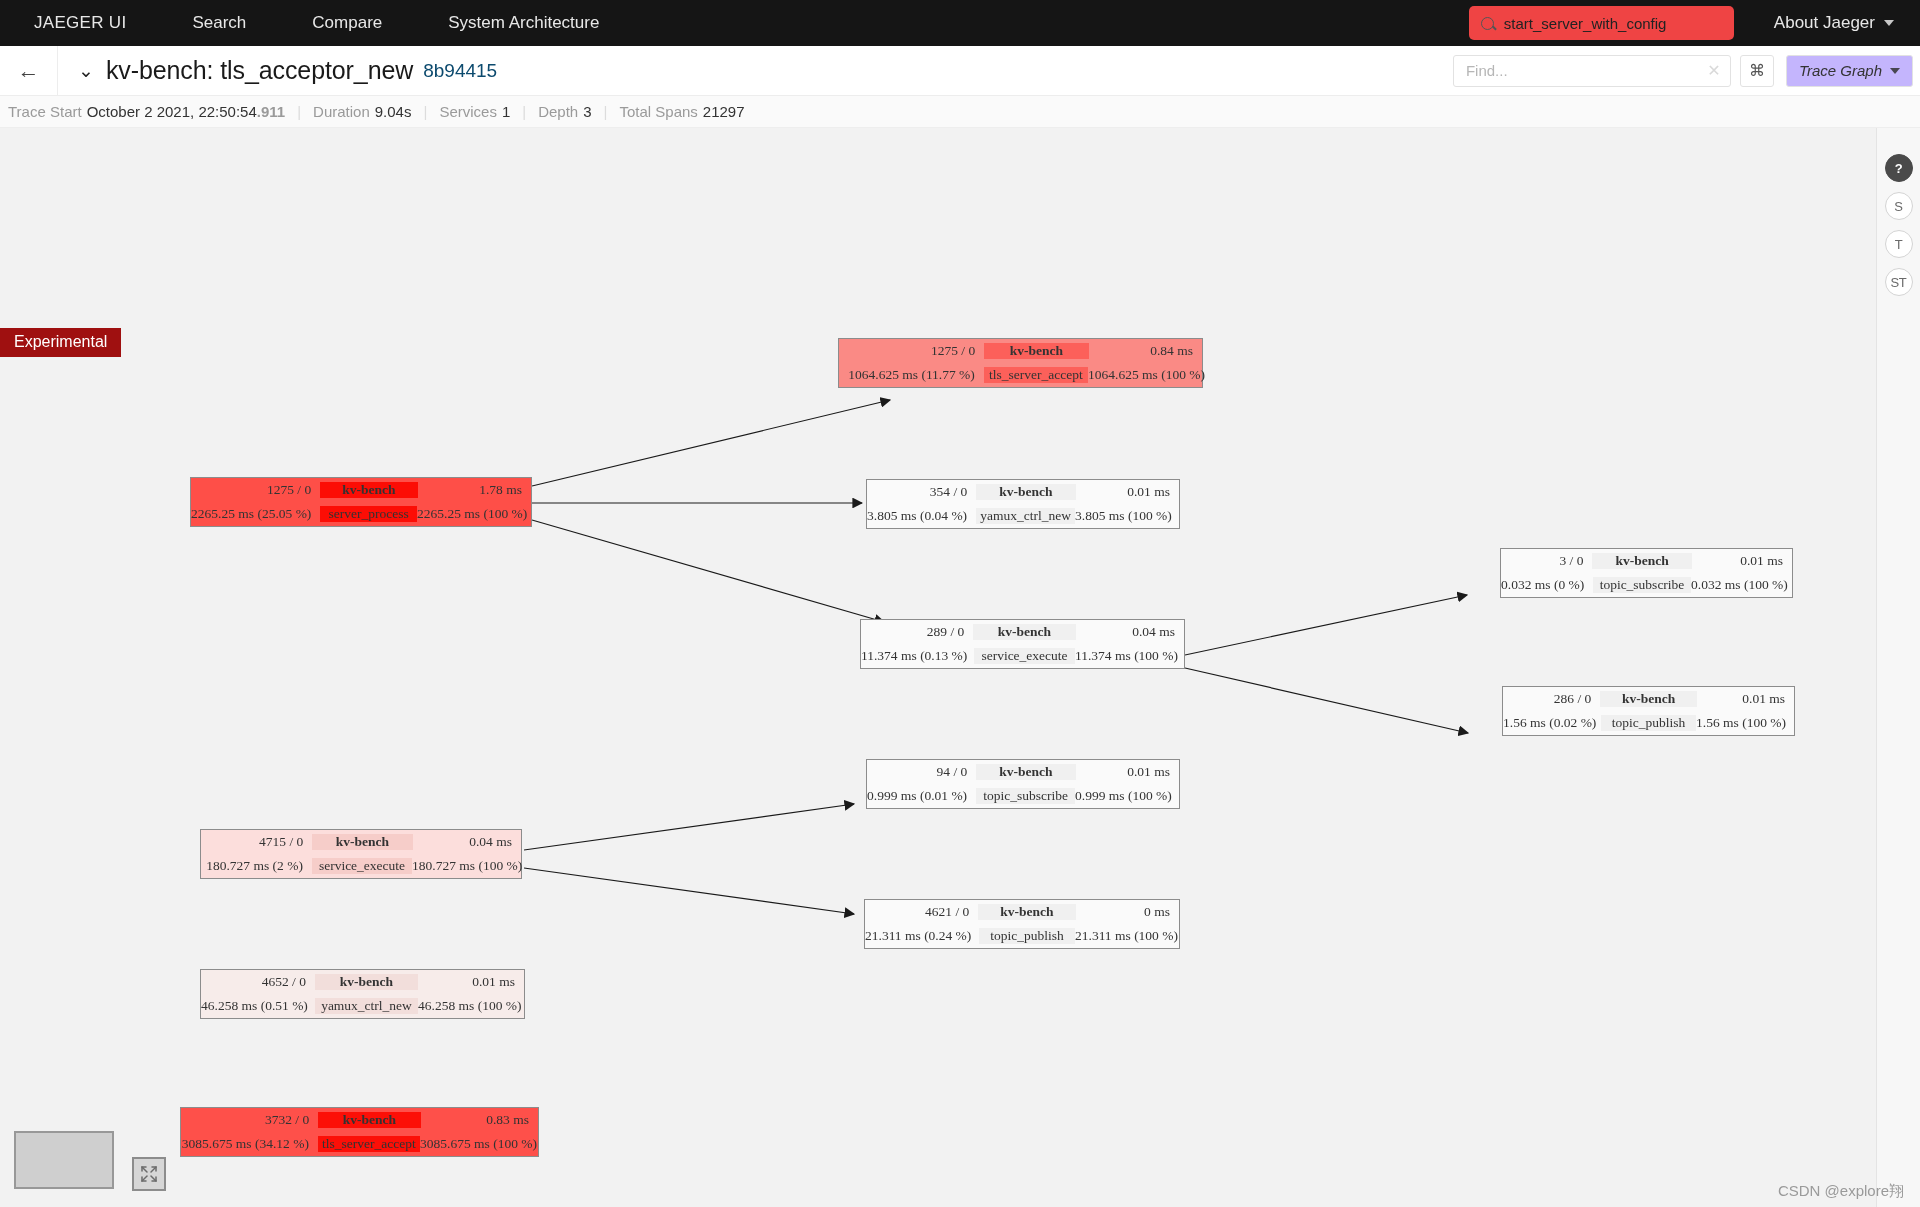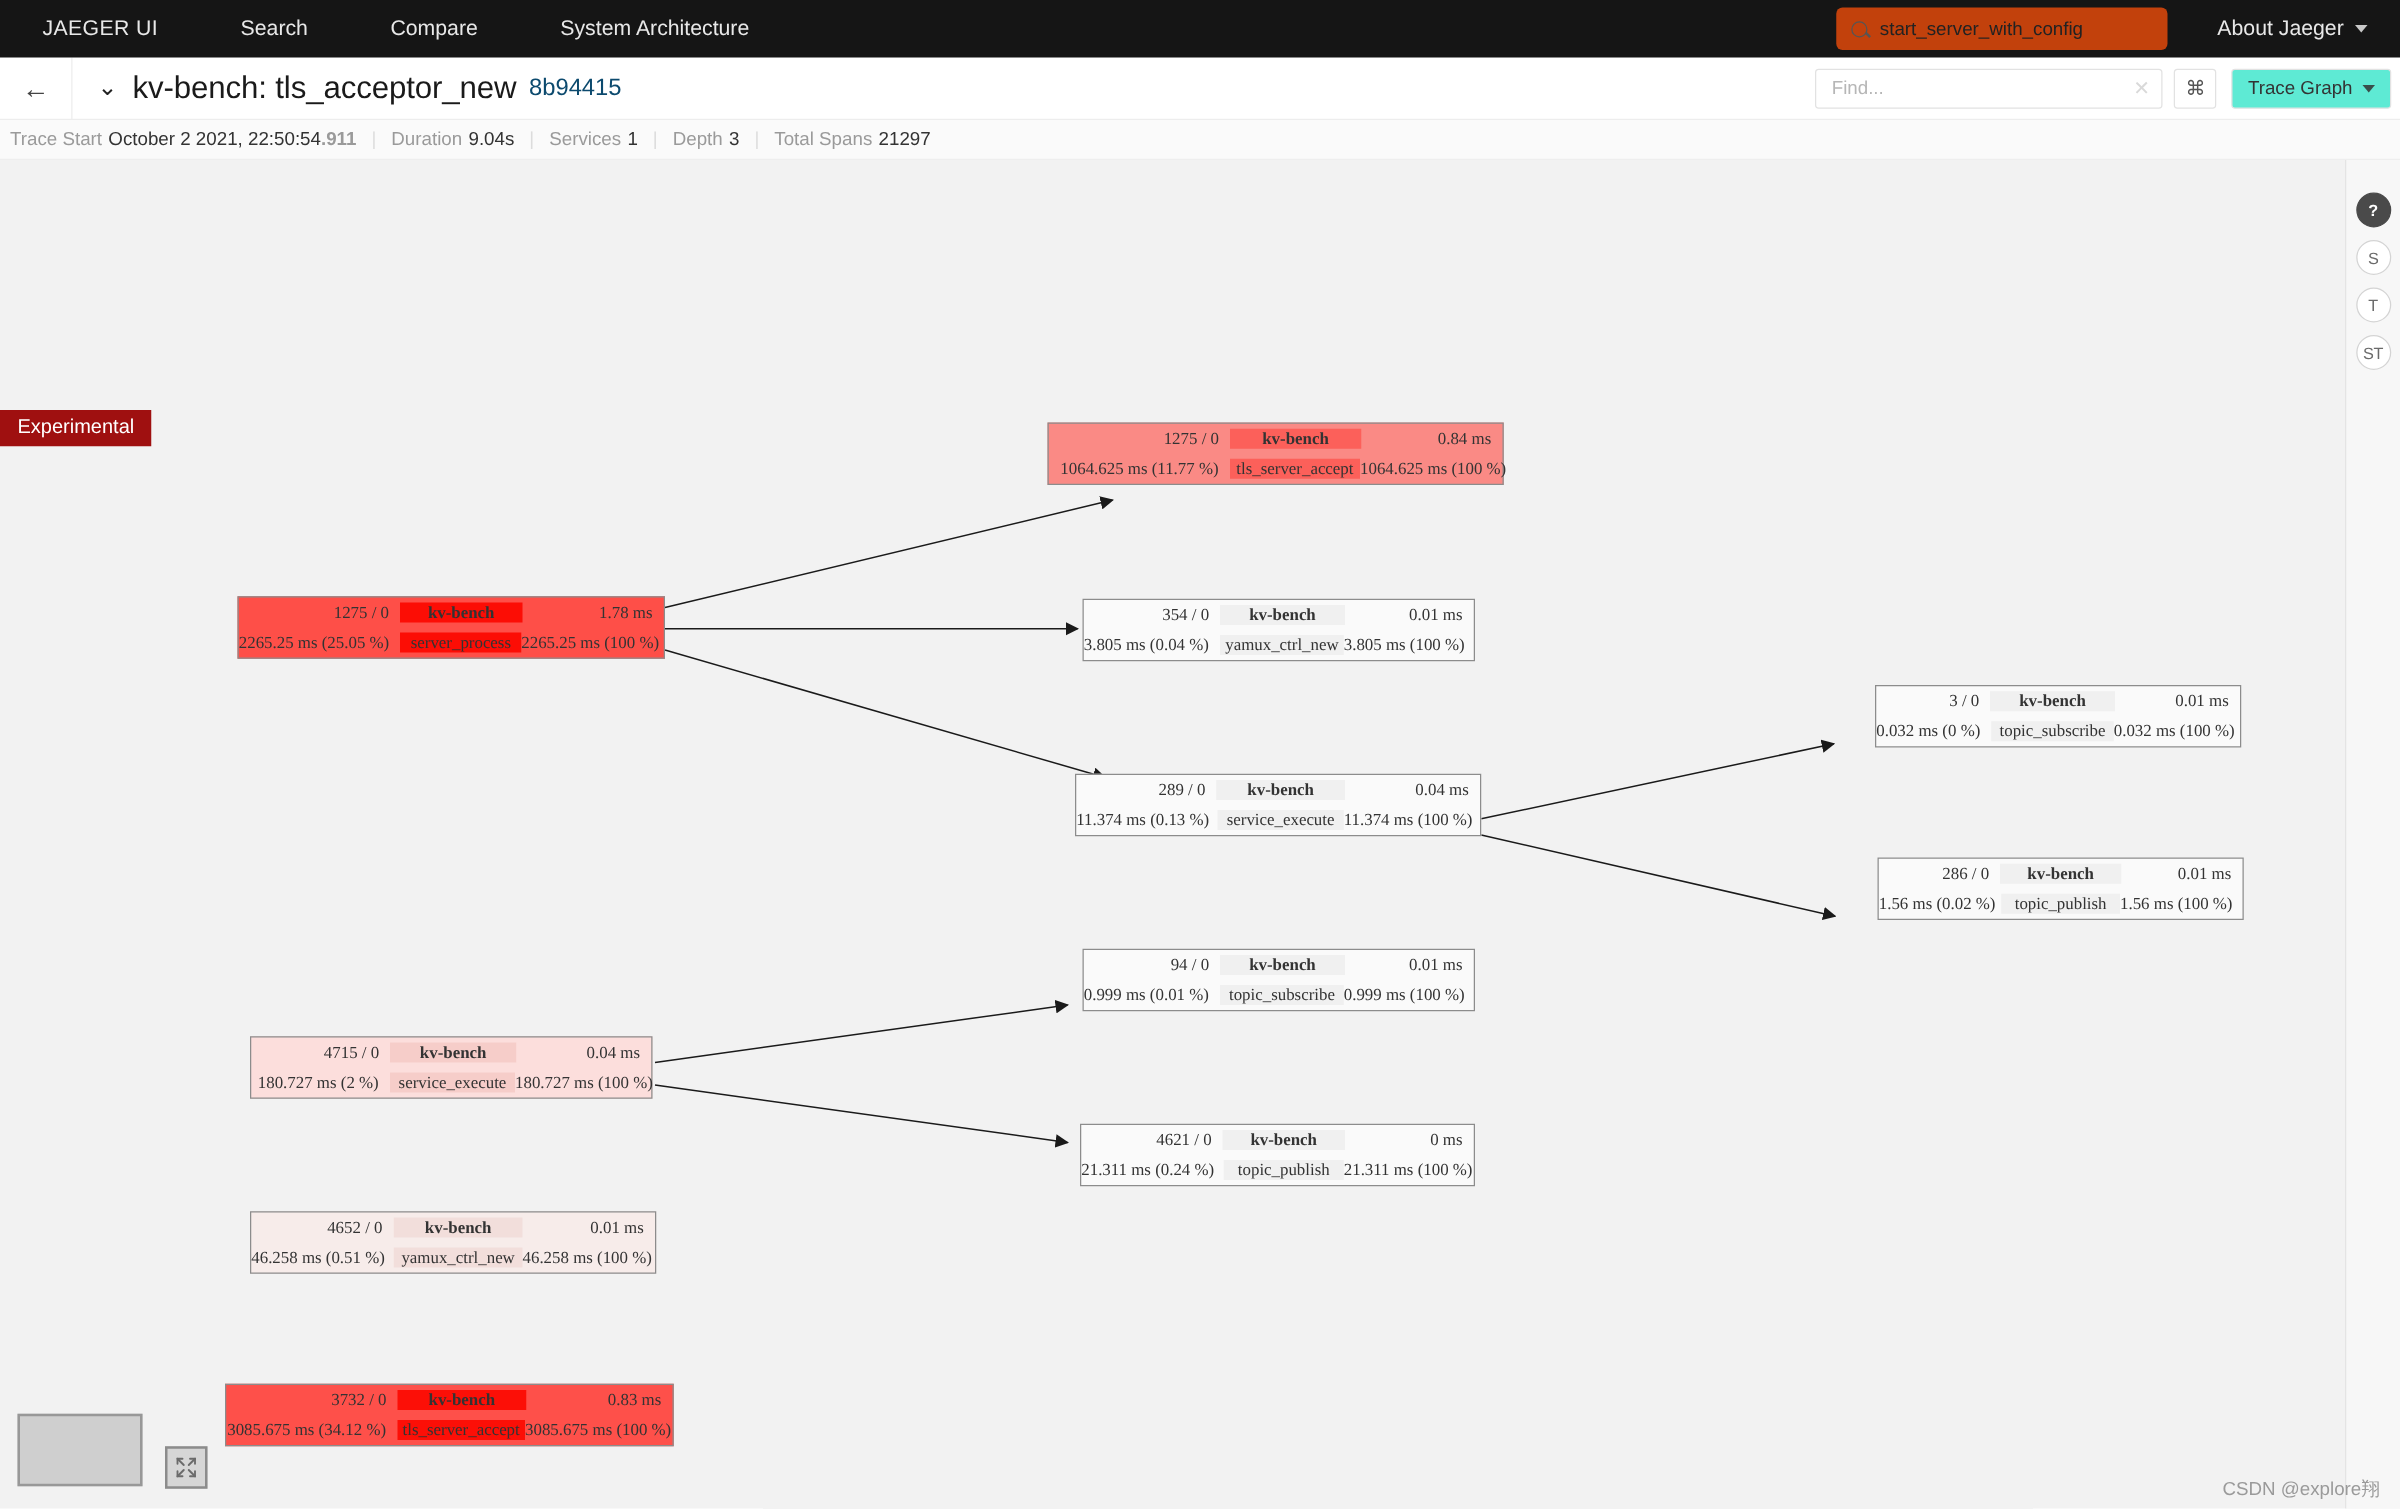--- a/index.html
+++ b/index.html
@@ -36,21 +36,21 @@
     margin-right: 46px;
     cursor: pointer;
     white-space: nowrap;
   }
   .nav-right {
     margin-left: auto;
     display: flex;
     align-items: center;
   }
   .nav-search {
-    background: #c2410c;
+    background: #ef4444;
     border-radius: 5px;
     height: 34px;
     width: 265px;
     display: flex;
     align-items: center;
     padding: 0 12px;
     margin-right: 40px;
   }
   .nav-search .magnifier {
     width: 13px; height: 13px;
@@ -185,22 +185,23 @@
   .tracegraph-btn {
     margin-left: 12px;
     border: 1px solid #e2e2e2;
     border-radius: 3px;
     height: 32px;
     padding: 0 12px;
     display: flex; align-items: center;
     font-size: 15px;
     color: #333;
     cursor: pointer;
-    background: #5eead4;
+    background: #c4b5fd;
     white-space: nowrap;
+    font-style: italic;
   }
   .tracegraph-btn .caret-down { border-top-color: #333; margin-left: 8px; }
 
   
   .trace-meta {
     height: 32px;
     background: #fafafa;
     display: flex;
     align-items: center;
     padding-left: 8px;

